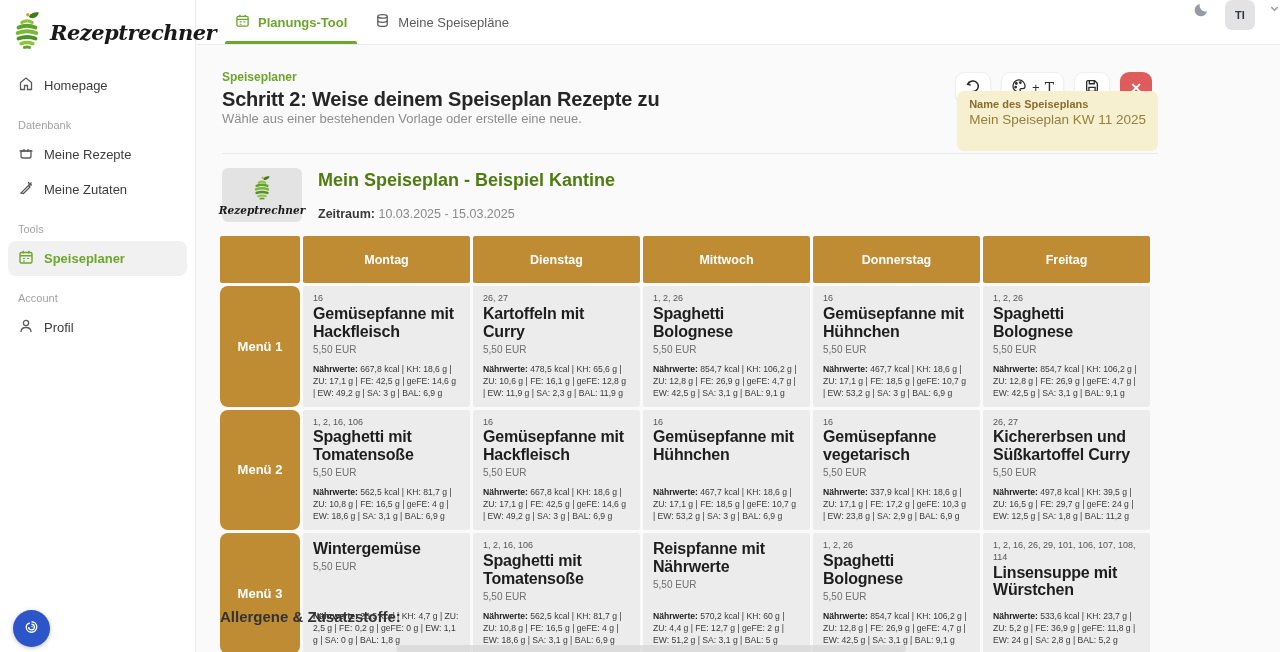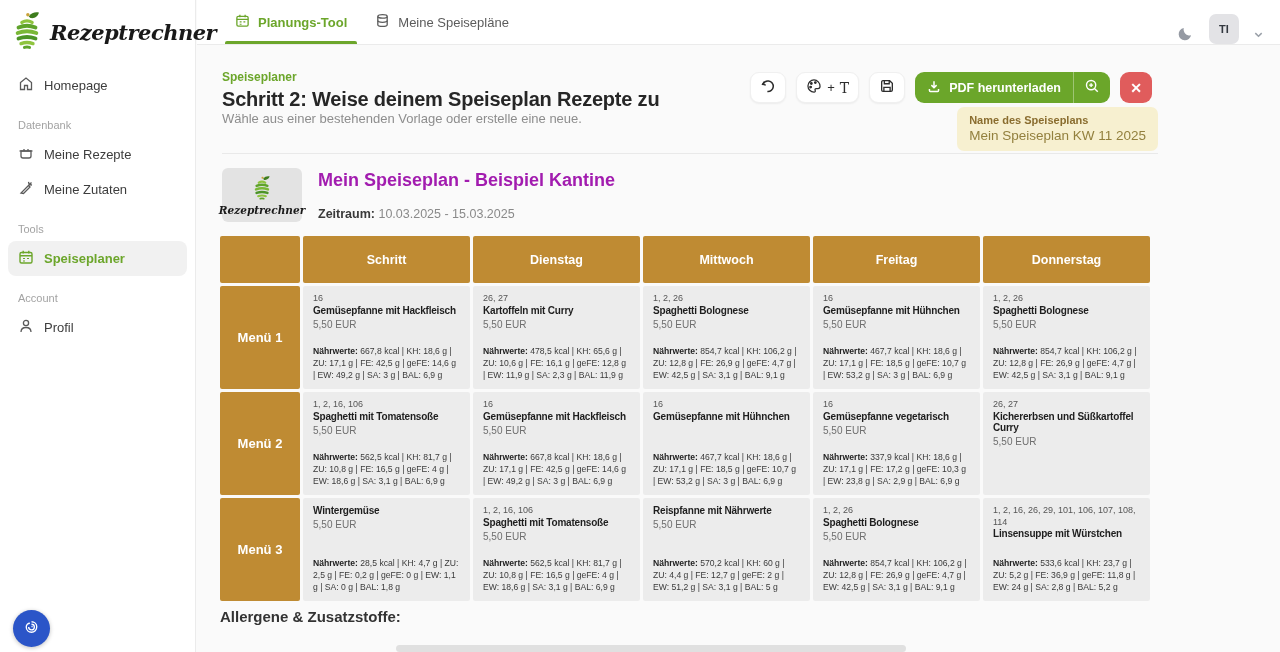--- a/index.html
+++ b/index.html
@@ -16,61 +16,61 @@
   .nav-item svg { flex:0 0 auto; }
   .nav-item.active { background:#f1f1f1; color:#6ca62b; font-weight:bold; }
   .nav-section { font-size:11px; color:#a3a3a3; padding:16px 10px 6px 10px; }
 
   
   .topbar { position:absolute; left:197px; top:0; width:1083px; height:45px; background:#fff; border-bottom:1px solid #ebebeb; display:flex; align-items:stretch; z-index:4; }
   .tabs { display:flex; margin-left:24px; }
   .tab { display:flex; align-items:center; gap:8px; padding:0 14px; font-size:13px; color:#5c5c5c; position:relative; cursor:pointer; }
   .tab.active { color:#6ca62b; font-weight:bold; }
   .tab.active::after { content:""; position:absolute; left:4px; right:4px; bottom:0; height:3px; background:#6ca62b; border-radius:2px 2px 0 0; }
-  .topbar-right { margin-left:auto; display:flex; align-items:flex-end; gap:14px; padding-right:16px; }
+  .topbar-right { margin-left:auto; display:flex; align-items:flex-start; gap:14px; }
   .avatar { width:30px; height:30px; border-radius:7px; background:#e3e3e6; display:flex; align-items:center; justify-content:center; font-size:11px; font-weight:bold; color:#33383f; cursor:pointer; }
   .icon-btn { background:none; border:none; cursor:pointer; display:flex; align-items:center; }
 
   
   .main { position:absolute; left:197px; top:45px; width:1083px; height:607px; }
   .page-head { position:absolute; left:25px; top:25px; width:540px; }
   .eyebrow { color:#6ca62b; font-size:12px; font-weight:bold; margin-bottom:4px; }
   .page-title { font-size:20px; font-weight:bold; color:#262626; margin-bottom:0; letter-spacing:-0.2px; }
   .page-sub { font-size:13px; color:#8d8d8d; }
   .head-divider { position:absolute; left:25px; top:108px; width:936px; height:1px; background:#e9e9e9; }
 
   
   .toolbar { position:absolute; top:27px; right:128px; display:flex; align-items:center; gap:10px; }
   .tool-btn { height:31px; background:#fff; border:1px solid #f0f0f0; border-radius:9px; box-shadow:0 1px 2px rgba(0,0,0,0.06); display:flex; align-items:center; justify-content:center; gap:5px; cursor:pointer; padding:0 9px; font-size:13px; color:#2d2d2d; }
   .tool-btn .serif-t { font-family:"DejaVu Serif", serif; font-size:14px; }
   .btn-green { height:31px; background:#6ba62a; border:none; border-radius:9px; display:flex; align-items:center; cursor:pointer; color:#fff; padding:0; overflow:hidden; }
   .btn-green .pdf-main { display:flex; align-items:center; gap:8px; padding:0 12px; font-size:12.5px; font-weight:bold; }
   .btn-green .divider { width:1px; height:31px; background:rgba(255,255,255,0.35); }
   .btn-green .zoom-part { padding:0 10px; display:flex; align-items:center; }
   .btn-red { width:32px; height:31px; background:#e05c5c; border:none; border-radius:9px; color:#fff; font-size:14px; font-weight:bold; cursor:pointer; display:flex; align-items:center; justify-content:center; }
-  .plan-name-box { position:absolute; top:62px; right:122px; background:#f7f0d0; border-radius:7px; padding:7px 12px 8px 12px; text-align:left; }
+  .plan-name-box { position:absolute; top:46px; right:122px; background:#f7f0d0; border-radius:7px; padding:7px 12px 24px 12px; text-align:left; }
   .plan-name-label { font-size:11px; font-weight:bold; color:#8a6d2f; margin-bottom:2px; }
   .plan-name-value { font-size:13.5px; color:#93803e; }
 
   
   .plan-head { position:absolute; left:25px; top:123px; display:flex; align-items:center; gap:16px; }
   .plan-logo { width:80px; height:54px; background:#e3e3e3; border-radius:6px; display:flex; flex-direction:column; align-items:center; justify-content:center; }
   .plan-logo .mini-script { font-family:"DejaVu Serif", serif; font-style:italic; font-weight:bold; font-size:10.5px; color:#191919; line-height:1; margin-top:1px; }
-  .plan-title { font-size:18px; font-weight:bold; color:#a21caf; margin-bottom:16px; }
+  .plan-title { font-size:18px; font-weight:bold; color:#4d7c0f; margin-bottom:16px; }
   .plan-period { font-size:12.5px; color:#8a8a8a; }
   .plan-period b { color:#3a3a3a; }
 
   
   .grid { position:absolute; left:23px; top:191px; width:930px; display:grid; grid-template-columns:80px repeat(5, 167px); gap:3px; }
   .hcell { background:#bf8b33; height:47px; display:flex; align-items:center; justify-content:center; color:#fff; font-size:12.5px; font-weight:bold; border-radius:2px; }
   .hcell.corner { background:#bf8b33; }
-  .mcell { background:#bf8b33; display:flex; align-items:center; justify-content:center; color:#fff; font-size:13px; font-weight:bold; border-radius:2px; }
+  .mcell { background:#bf8b33; display:flex; align-items:center; justify-content:center; color:#fff; font-size:13px; font-weight:bold; border-radius:8px; }
   .rcell { background:#ececec; min-height:103px; padding:7px 10px 8px 10px; display:flex; flex-direction:column; border-radius:2px; cursor:pointer; }
   .allergens { font-size:9px; color:#555; line-height:1.3; }
-  .rtitle { font-size:10px; font-weight:bold; color:#1e1e1e; line-height:1.12; letter-spacing:-0.2px; }
+  .rtitle { font-size:16px; font-weight:bold; color:#1e1e1e; line-height:1.12; letter-spacing:-0.2px; }
   .rprice { font-size:10px; color:#6e6e6e; margin-top:3px; }
   .rnutrition { font-size:8.6px; color:#3a3a3a; line-height:1.4; margin-top:auto; padding-top:8px; }
   .rnutrition b { color:#222; }
 
   
   .allergen-note { position:absolute; left:23px; top:563px; width:938px; }
   .allergen-note .t { font-size:15px; font-weight:bold; color:#333; margin-bottom:1px; }
   .allergen-note .b { font-size:9.5px; color:#4c4c4c; line-height:1.45; }
 
   
@@ -230,41 +230,20 @@
       </button>
       <button class="tool-btn">
         <span>
           <svg width="16" height="16" viewBox="0 0 18 18" fill="none" stroke="#2d2d2d" stroke-width="1.5">
             <path d="M3 4.5 A1.5 1.5 0 0 1 4.5 3 H12 L15 6 V13.5 A1.5 1.5 0 0 1 13.5 15 H4.5 A1.5 1.5 0 0 1 3 13.5 Z"></path>
             <path d="M6 3 V6.5 H11.5 V3"></path>
             <path d="M5.5 15 V10.5 H12.5 V15"></path>
           </svg>
         </span>
       </button>
-      <button class="btn-green">
-        <span class="pdf-main">
-          <span>
-            <svg width="14" height="14" viewBox="0 0 16 16" fill="none" stroke="#fff" stroke-width="1.7">
-              <path d="M8 2.5 V9.5 M5 7 L8 10 L11 7"></path>
-              <path d="M2.8 11.5 V13.2 A1 1 0 0 0 3.8 14.2 H12.2 A1 1 0 0 0 13.2 13.2 V11.5"></path>
-            </svg>
-          </span>
-          <span>PDF herunterladen</span>
-        </span>
-        <span class="divider"></span>
-        <span class="zoom-part">
-          <span>
-            <svg width="16" height="16" viewBox="0 0 18 18" fill="none" stroke="#fff" stroke-width="1.6">
-              <circle cx="8" cy="8" r="5.2"></circle>
-              <path d="M12 12 L15.5 15.5"></path>
-              <path d="M8 5.8 V10.2 M5.8 8 H10.2"></path>
-            </svg>
-          </span>
-        </span>
-      </button>
       <button class="btn-red">
         <span>✕</span>
       </button>
     </div>
 
     <div class="plan-name-box">
       <div class="plan-name-label">Name des Speiseplans</div>
       <div class="plan-name-value">Mein Speiseplan KW 11 2025</div>
     </div>
 
@@ -288,25 +267,25 @@
         <div class="plan-title">Mein Speiseplan - Beispiel Kantine</div>
         <div class="plan-period">
           <b>Zeitraum:</b>
           <span>10.03.2025 - 15.03.2025</span>
         </div>
       </div>
     </div>
 
     <div class="grid">
       <div class="hcell corner"></div>
-      <div class="hcell">Schritt</div>
+      <div class="hcell">Montag</div>
       <div class="hcell">Dienstag</div>
       <div class="hcell">Mittwoch</div>
+      <div class="hcell">Donnerstag</div>
       <div class="hcell">Freitag</div>
-      <div class="hcell">Donnerstag</div>
 
       <div class="mcell">Menü 1</div>
       <div class="rcell">
         <div class="allergens">16</div>
         <div class="rtitle">Gemüsepfanne mit Hackfleisch</div>
         <div class="rprice">5,50 EUR</div>
         <div class="rnutrition"><b>Nährwerte:</b> <span>667,8 kcal | KH: 18,6 g | ZU: 17,1 g | FE: 42,5 g | geFE: 14,6 g | EW: 49,2 g | SA: 3 g | BAL: 6,9 g</span></div>
       </div>
       <div class="rcell">
         <div class="allergens">26, 27</div>
@@ -355,20 +334,21 @@
       <div class="rcell">
         <div class="allergens">16</div>
         <div class="rtitle">Gemüsepfanne vegetarisch</div>
         <div class="rprice">5,50 EUR</div>
         <div class="rnutrition"><b>Nährwerte:</b> <span>337,9 kcal | KH: 18,6 g | ZU: 17,1 g | FE: 17,2 g | geFE: 10,3 g | EW: 23,8 g | SA: 2,9 g | BAL: 6,9 g</span></div>
       </div>
       <div class="rcell">
         <div class="allergens">26, 27</div>
         <div class="rtitle">Kichererbsen und Süßkartoffel Curry</div>
         <div class="rprice">5,50 EUR</div>
+        <div class="rnutrition"><b>Nährwerte:</b> <span>497,8 kcal | KH: 39,5 g | ZU: 16,5 g | FE: 29,7 g | geFE: 24 g | EW: 12,5 g | SA: 1,8 g | BAL: 11,2 g</span></div>
       </div>
 
       <div class="mcell">Menü 3</div>
       <div class="rcell">
         <div class="allergens"></div>
         <div class="rtitle">Wintergemüse</div>
         <div class="rprice">5,50 EUR</div>
         <div class="rnutrition"><b>Nährwerte:</b> <span>28,5 kcal | KH: 4,7 g | ZU: 2,5 g | FE: 0,2 g | geFE: 0 g | EW: 1,1 g | SA: 0 g | BAL: 1,8 g</span></div>
       </div>
       <div class="rcell">

